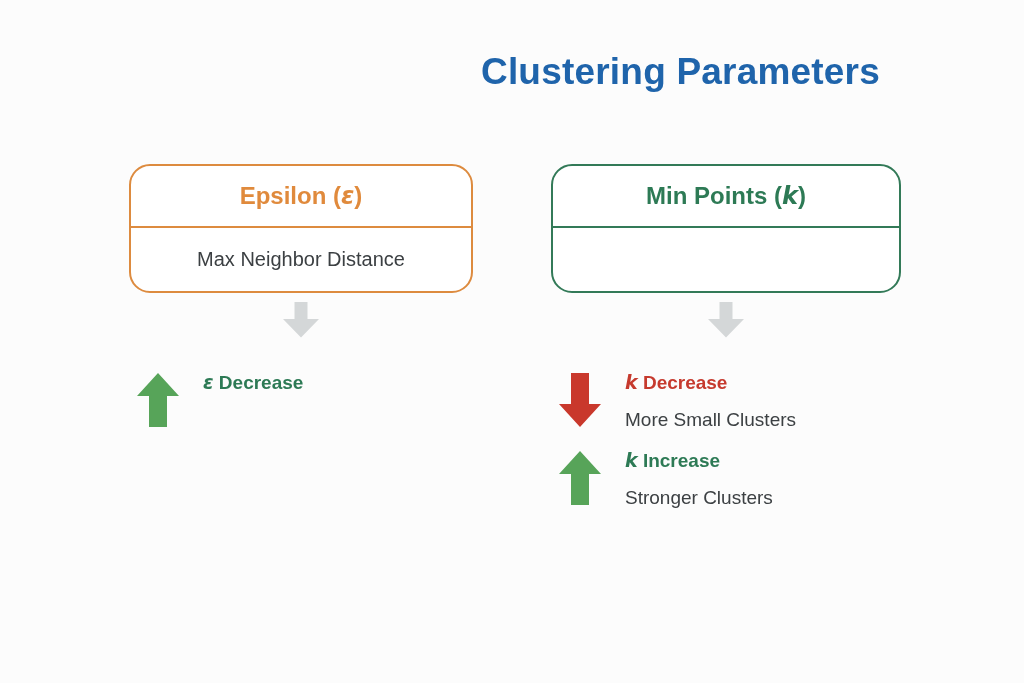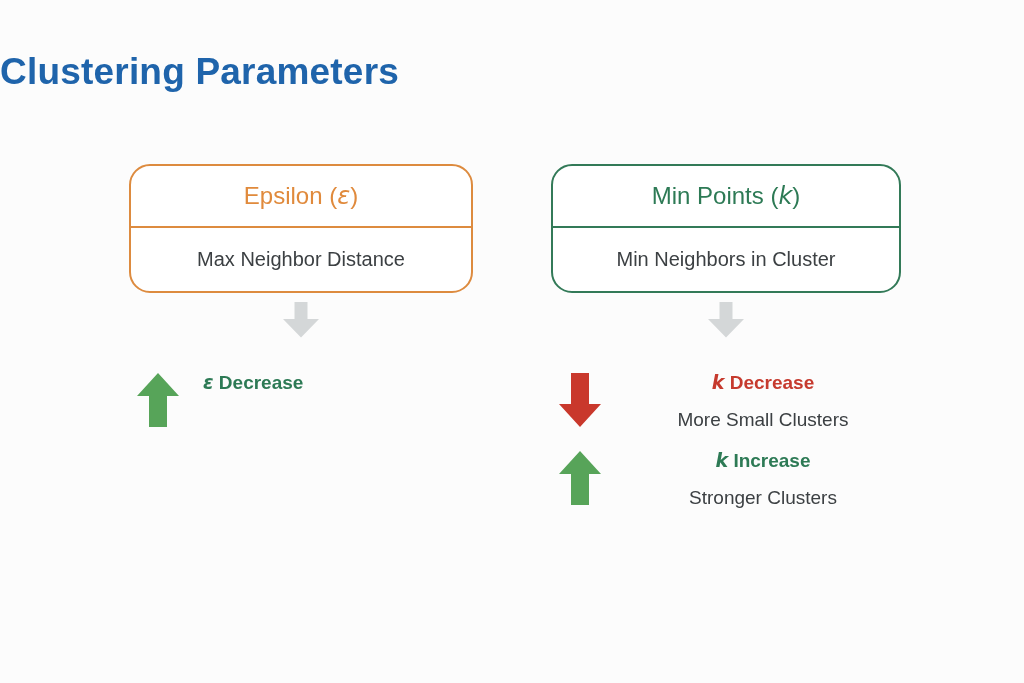--- a/index.html
+++ b/index.html
@@ -15,35 +15,36 @@
     overflow: hidden;
     position: relative;
   }
 
   
   .page-title {
     position: absolute;
     left: 0;
     top: 50px;
     width: 848px;
-    text-align: left;
+    text-align: right;
     font-size: 37px;
     font-weight: bold;
     color: #1f64ab;
     letter-spacing: 0.2px;
     line-height: 1.2;
+    padding-left: 32px;
   }
 
   
   .column {
     position: absolute;
     top: 164px;
   }
   .column.left  { left: 129px; width: 344px; }
-  .column.right { left: 551px; width: 350px; text-align: center; }
+  .column.right { left: 551px; width: 350px; }
 
   
   .param-card {
     box-sizing: border-box;
     width: 100%;
     height: 129px;
     border: 2.5px solid #dd8b3f;
     border-radius: 21px;
     background: #ffffff;
     display: flex;
@@ -51,21 +52,21 @@
     overflow: hidden;
   }
   .column.right .param-card { border-color: #337a58; }
 
   .card-head {
     flex: 0 0 60px;
     display: flex;
     align-items: center;
     justify-content: center;
     font-size: 24px;
-    font-weight: normal;
+    font-weight: bold;
     color: #e08a3c;
     border-bottom: 2px solid #dd8b3f;
     white-space: nowrap;
   }
   .column.right .card-head {
     color: #2d7a55;
     border-bottom-color: #337a58;
   }
   .card-head .sym {
     font-style: italic;
@@ -164,21 +165,20 @@
 </div>
 
 <div class="column right">
 
   <div class="param-card">
     <div class="card-head">
       <span>Min Points (</span>
         <span class="sym">k</span>
         <span>)</span>
     </div>
-    <div class="card-body">Min Neighbors in Cluster</div>
   </div>
 
   <div class="connector">
     <svg width="40" height="36" viewBox="0 0 40 36">
       <path d="M13.5 0 H26.5 V17 H38 L20 35.5 L2 17 H13.5 Z" fill="#d4d7d8"></path>
     </svg>
   </div>
 
   <div class="effects">
 

